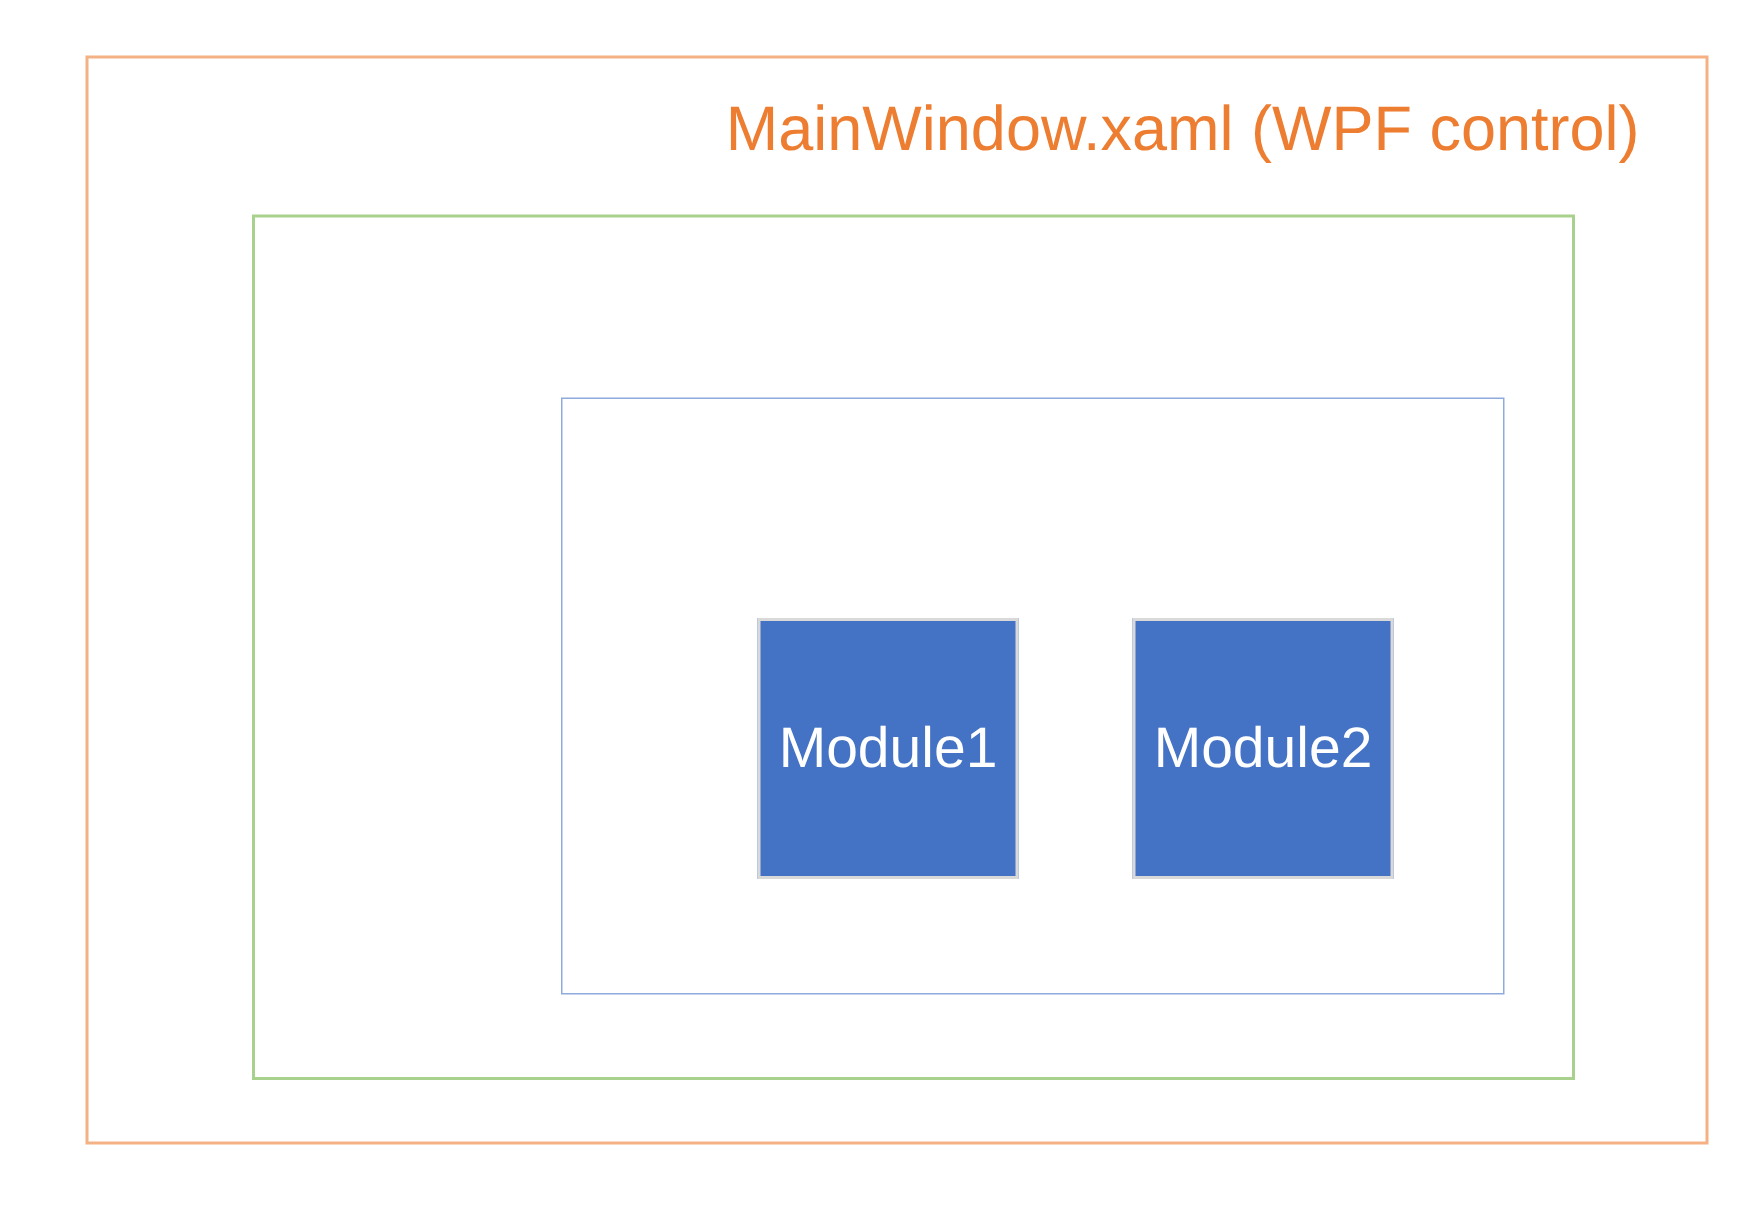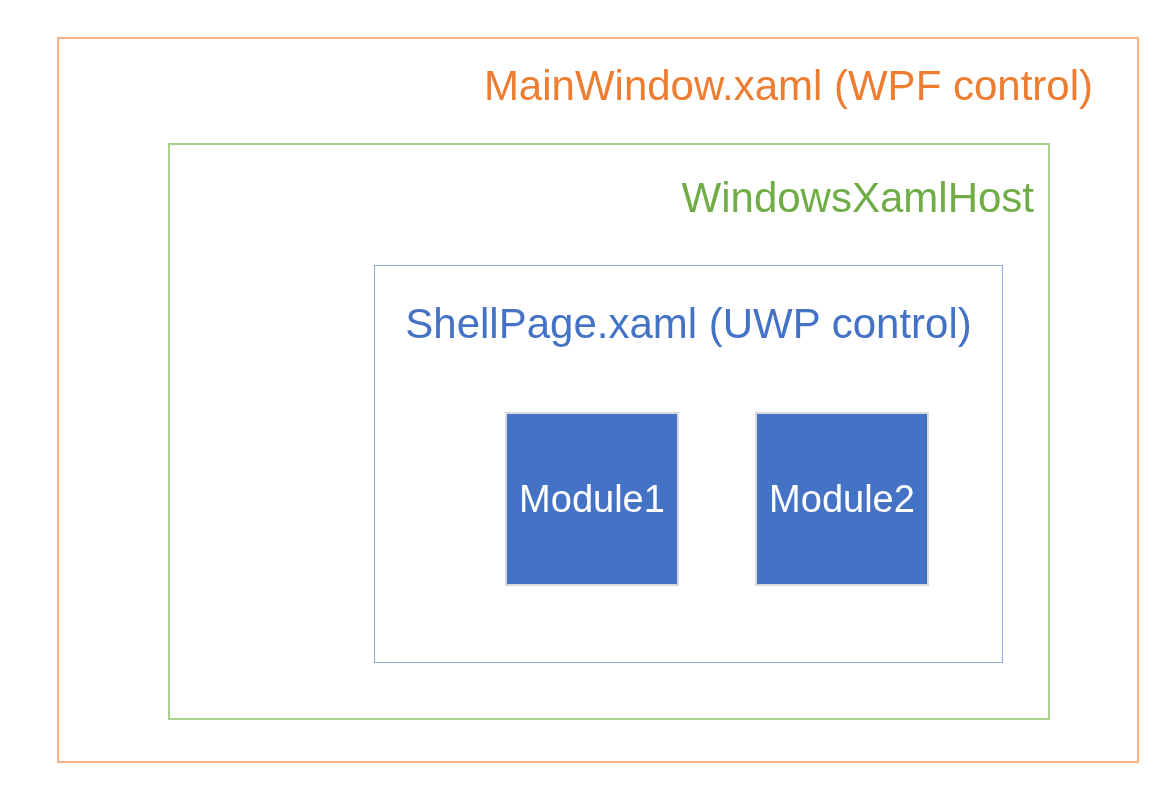--- a/index.html
+++ b/index.html
@@ -87,24 +87,22 @@
 </style>
 </head>
 <body>
 
 <div class="page">
 
   <div class="box box-outer">
     <div class="diagram-label label-outer">MainWindow.xaml (WPF control)</div>
 
     <div class="box box-host">
-      <div class="diagram-label label-host">WindowsXamlHost</div>
 
       <div class="box box-shell">
-        <div class="diagram-label label-shell">ShellPage.xaml (UWP control)</div>
 
         <div class="module module-1">
           <div>Module</div>
           <div>1</div>
         </div>
 
         <div class="module module-2">
           <div>Module</div>
           <div>2</div>
         </div>

